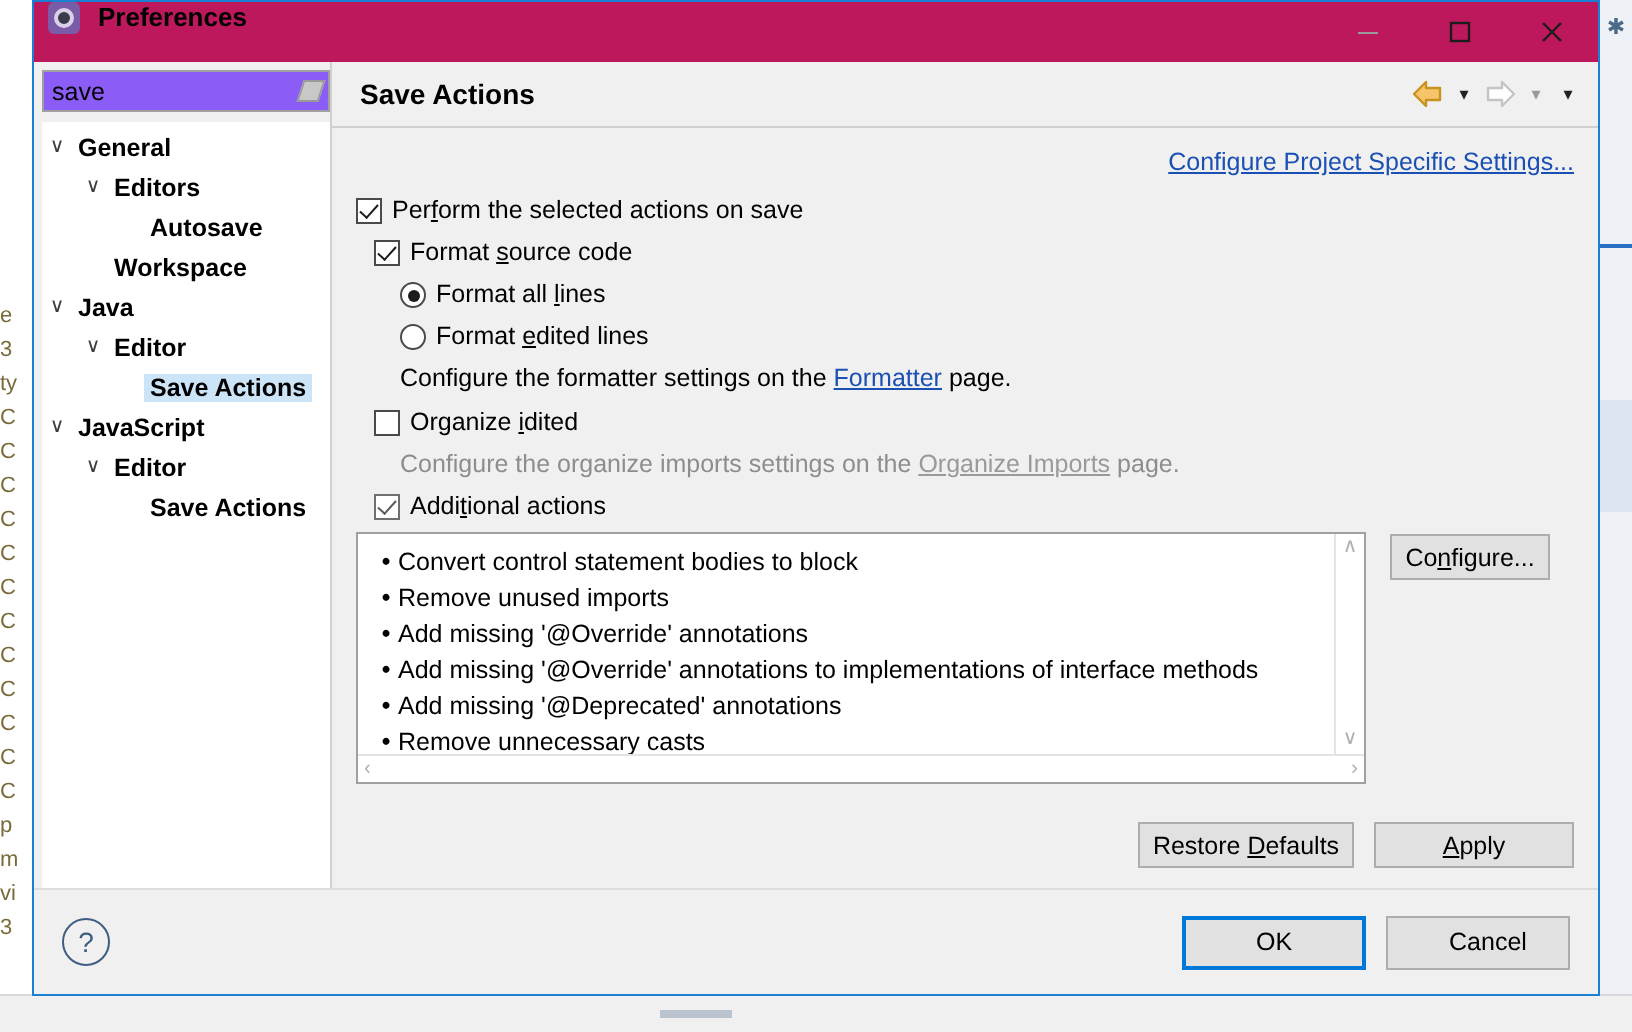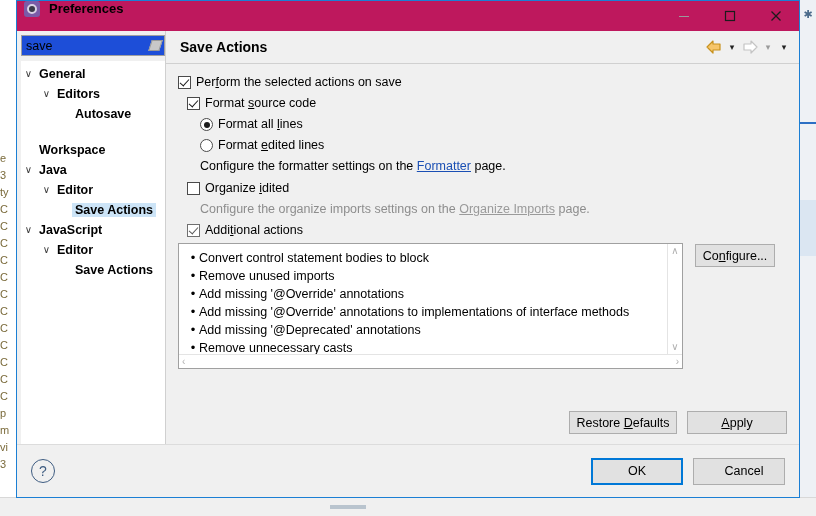--- a/index.html
+++ b/index.html
@@ -156,21 +156,21 @@
     width: 148px;
     flex: none;
     padding: 4px 0 0 4px;
     box-sizing: border-box;
     display: flex;
     flex-direction: column;
   }
   #search-box {
     height: 21px;
     border: 1px solid #a0a0a0;
-    background: #1d4ed8;
+    background: #8b5cf6;
     display: flex;
     align-items: center;
     box-sizing: border-box;
     flex: none;
     margin-bottom: 5px;
   }
   #search-input {
     border: 0;
     outline: none;
     flex: 1;
@@ -542,21 +542,21 @@
             <span class="tree-label">General</span>
           </div>
           <div class="tree-row" style="padding-left: 18px;">
             <span class="tree-arrow">∨</span>
             <span class="tree-label">Editors</span>
           </div>
           <div class="tree-row" style="padding-left: 36px;">
             <span class="tree-arrow"></span>
             <span class="tree-label" style="font-weight: bold; text-align: center;">Autosave</span>
           </div>
-          <div class="tree-row" style=" margin-top: 16px;">
+          <div class="tree-row" style="padding-left: 18px;">
             <span class="tree-arrow"></span>
             <span class="tree-label" style="font-weight: bold;">Workspace</span>
           </div>
           <div class="tree-row" style="padding-left: 0px;">
             <span class="tree-arrow">∨</span>
             <span class="tree-label">Java</span>
           </div>
           <div class="tree-row" style="padding-left: 18px;">
             <span class="tree-arrow">∨</span>
             <span class="tree-label" style="font-weight: bold;">Editor</span>
@@ -596,20 +596,23 @@
               <path d="M10 2 L16 8 L10 14 L10 11 L3 11 L3 5 L10 5 Z" fill="#ffffff" stroke="#c4c4c4" stroke-width="1.2" stroke-linejoin="round"></path>
             </svg>
           </div>
           <div class="caret" style="color:#9a9a9a">▾</div>
           <div class="caret">▾</div>
         </div>
       </div>
 
       <div id="content-main">
 
+        <div id="project-link-row">
+          <a class="link">Configure Project Specific Settings...</a>
+        </div>
 
         <div class="row">
           <div class="cb checked"></div>
           <div class="lbl"><span>Per</span><u class="mn">f</u><span>orm the selected actions on save</span></div>
         </div>
 
         <div class="row ind1">
           <div class="cb checked"></div>
           <div class="lbl"><span>Format </span><u class="mn">s</u><span>ource code</span></div>
         </div>

